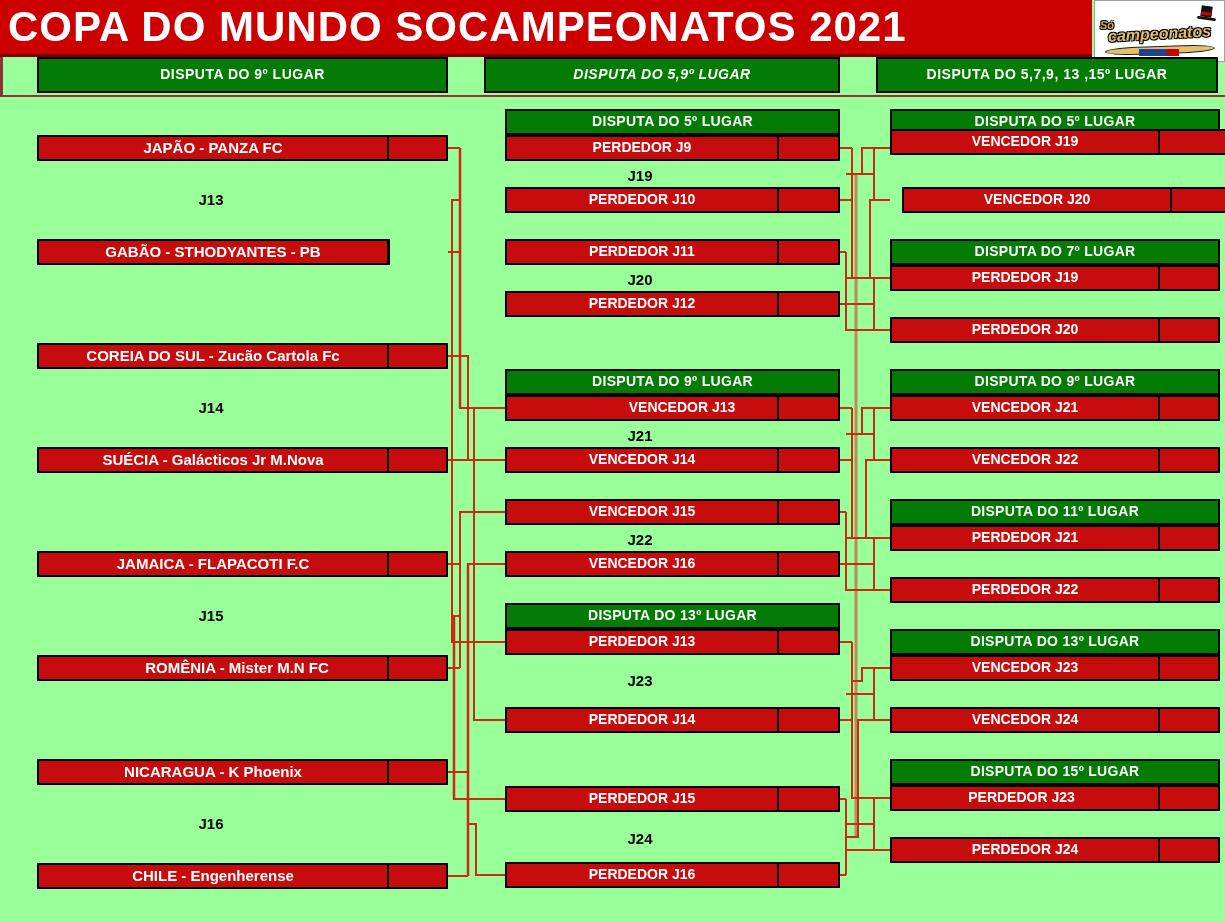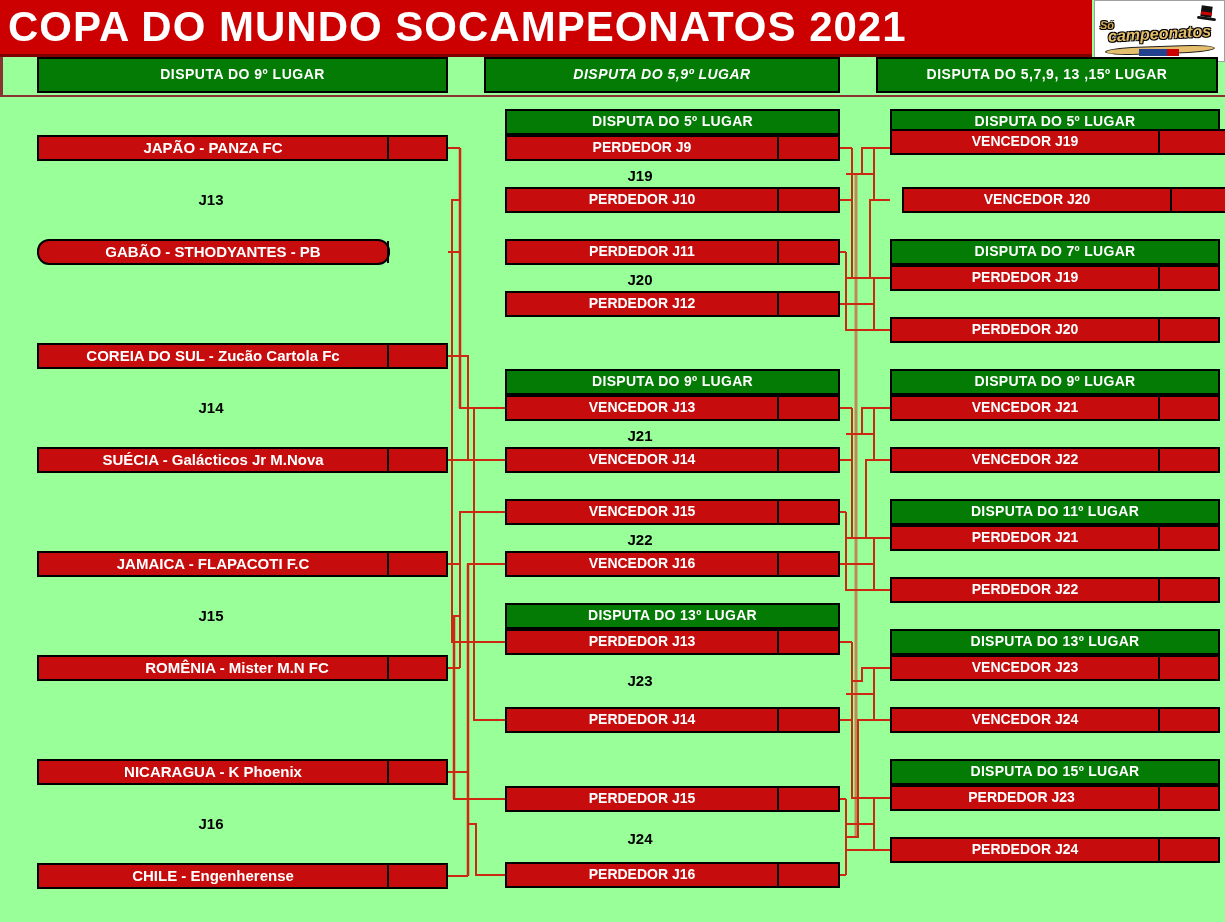--- a/index.html
+++ b/index.html
@@ -122,21 +122,21 @@
     <path class="cn-red" d="M890,538 H874 V590 H890 M874,564 H846"></path>
     <path class="cn-red" d="M890,668 H874 V720 H890 M874,694 H846"></path>
     <path class="cn-red" d="M890,798 H874 V850 H890 M874,824 H846"></path>
   </svg>
 
   <div id="boxes">
       <div class="team-box" style="left: 37px; top: 135px; width: 411px;">
         <span class="box-text lg" style="width: 348px;">JAPÃO - PANZA FC</span>
         <div class="score-cell" style="left: 348px;"></div>
       </div>
-      <div class="team-box" style="left: 37px; top: 239px; width: 353px; border-radius: 12px;">
+      <div class="team-box" style="left: 37px; top: 239px; width: 353px;">
         <span class="box-text lg" style="width: 348px;">GABÃO - STHODYANTES - PB</span>
         <div class="score-cell" style="left: 348px;"></div>
       </div>
       <div class="team-box" style="left: 37px; top: 343px; width: 411px;">
         <span class="box-text lg" style="width: 348px;">COREIA DO SUL - Zucão Cartola Fc</span>
         <div class="score-cell" style="left: 348px;"></div>
       </div>
       <div class="team-box" style="left: 37px; top: 447px; width: 411px;">
         <span class="box-text lg" style="width: 348px;">SUÉCIA - Galácticos Jr M.Nova</span>
         <div class="score-cell" style="left: 348px;"></div>
@@ -175,21 +175,21 @@
         <span class="box-text" style="width: 270px;">PERDEDOR J11</span>
         <div class="score-cell" style="left: 270px;"></div>
       </div>
       <div class="team-box" style="left: 505px; top: 291px; width: 335px;">
         <span class="box-text" style="width: 270px;">PERDEDOR J12</span>
         <div class="score-cell" style="left: 270px;"></div>
       </div>
       <div class="match-label" style="left: 580px; top: 270px;">J20</div>
       <div class="group-header" style="left: 505px; top: 369px; width: 335px;">DISPUTA DO 9º LUGAR</div>
       <div class="team-box" style="left: 505px; top: 395px; width: 335px;">
-        <span class="box-text" style="width: 270px;">VENCEDOR J13</span>
+        <span class="box-text" style="width: 270px; padding-left: 40px;">VENCEDOR J13</span>
         <div class="score-cell" style="left: 270px;"></div>
       </div>
       <div class="team-box" style="left: 505px; top: 447px; width: 335px;">
         <span class="box-text" style="width: 270px;">VENCEDOR J14</span>
         <div class="score-cell" style="left: 270px;"></div>
       </div>
       <div class="match-label" style="left: 580px; top: 426px;">J21</div>
       <div class="team-box" style="left: 505px; top: 499px; width: 335px;">
         <span class="box-text" style="width: 270px;">VENCEDOR J15</span>
         <div class="score-cell" style="left: 270px;"></div>

